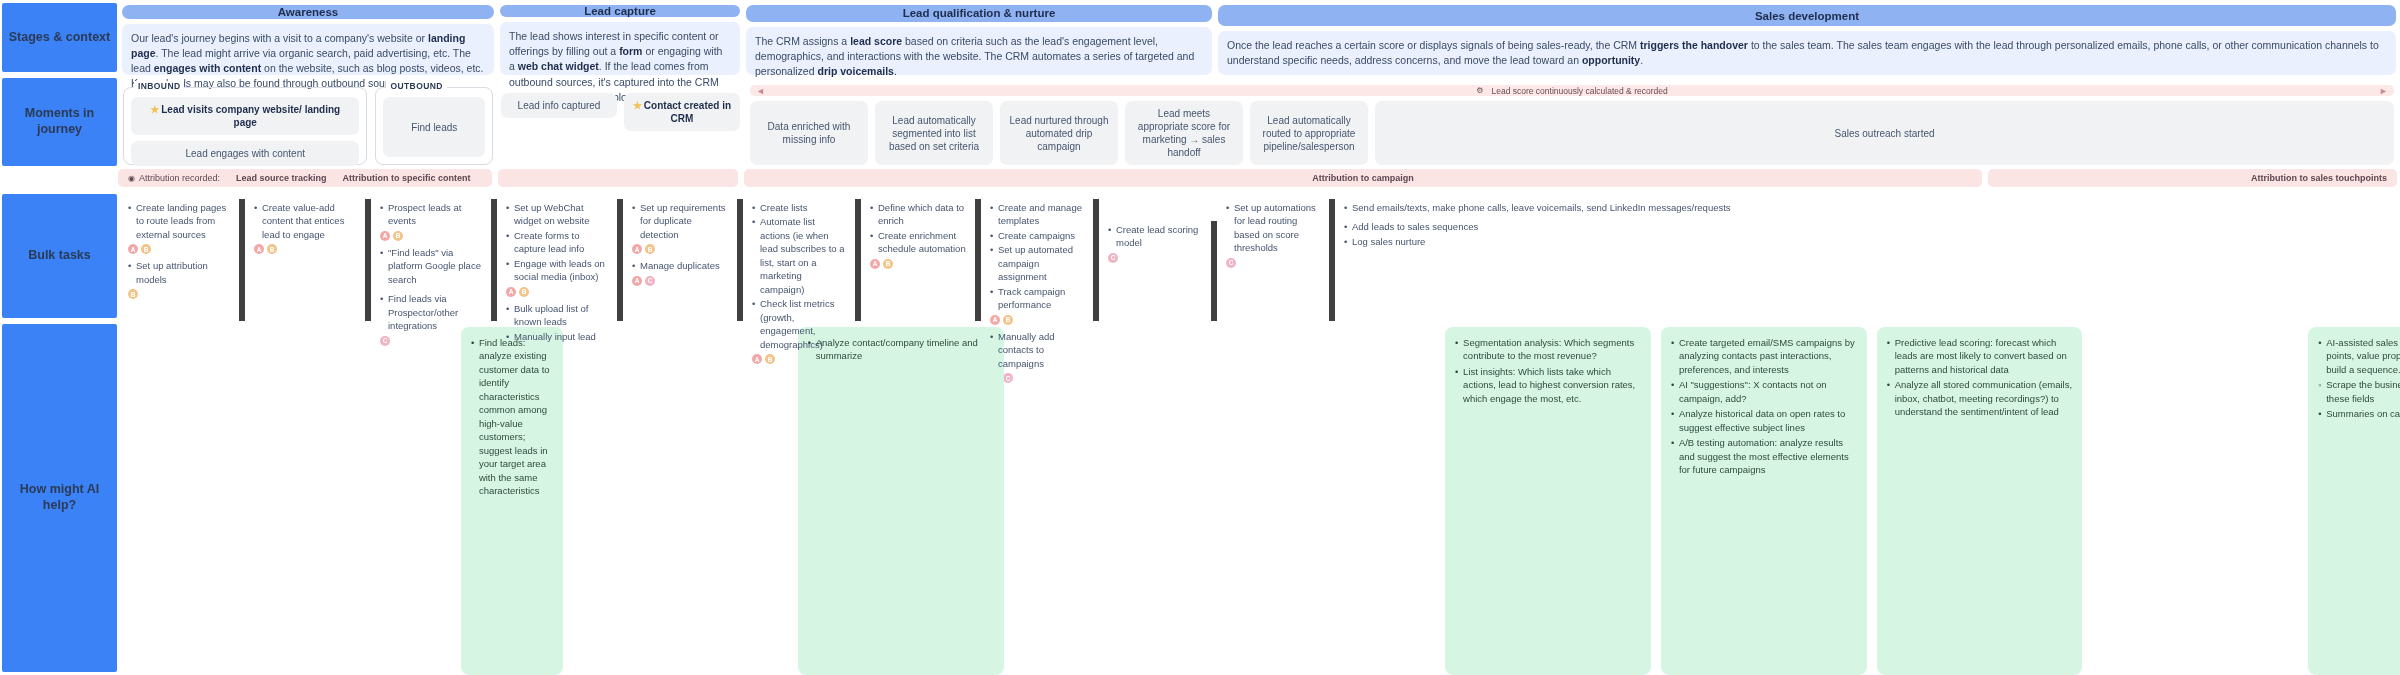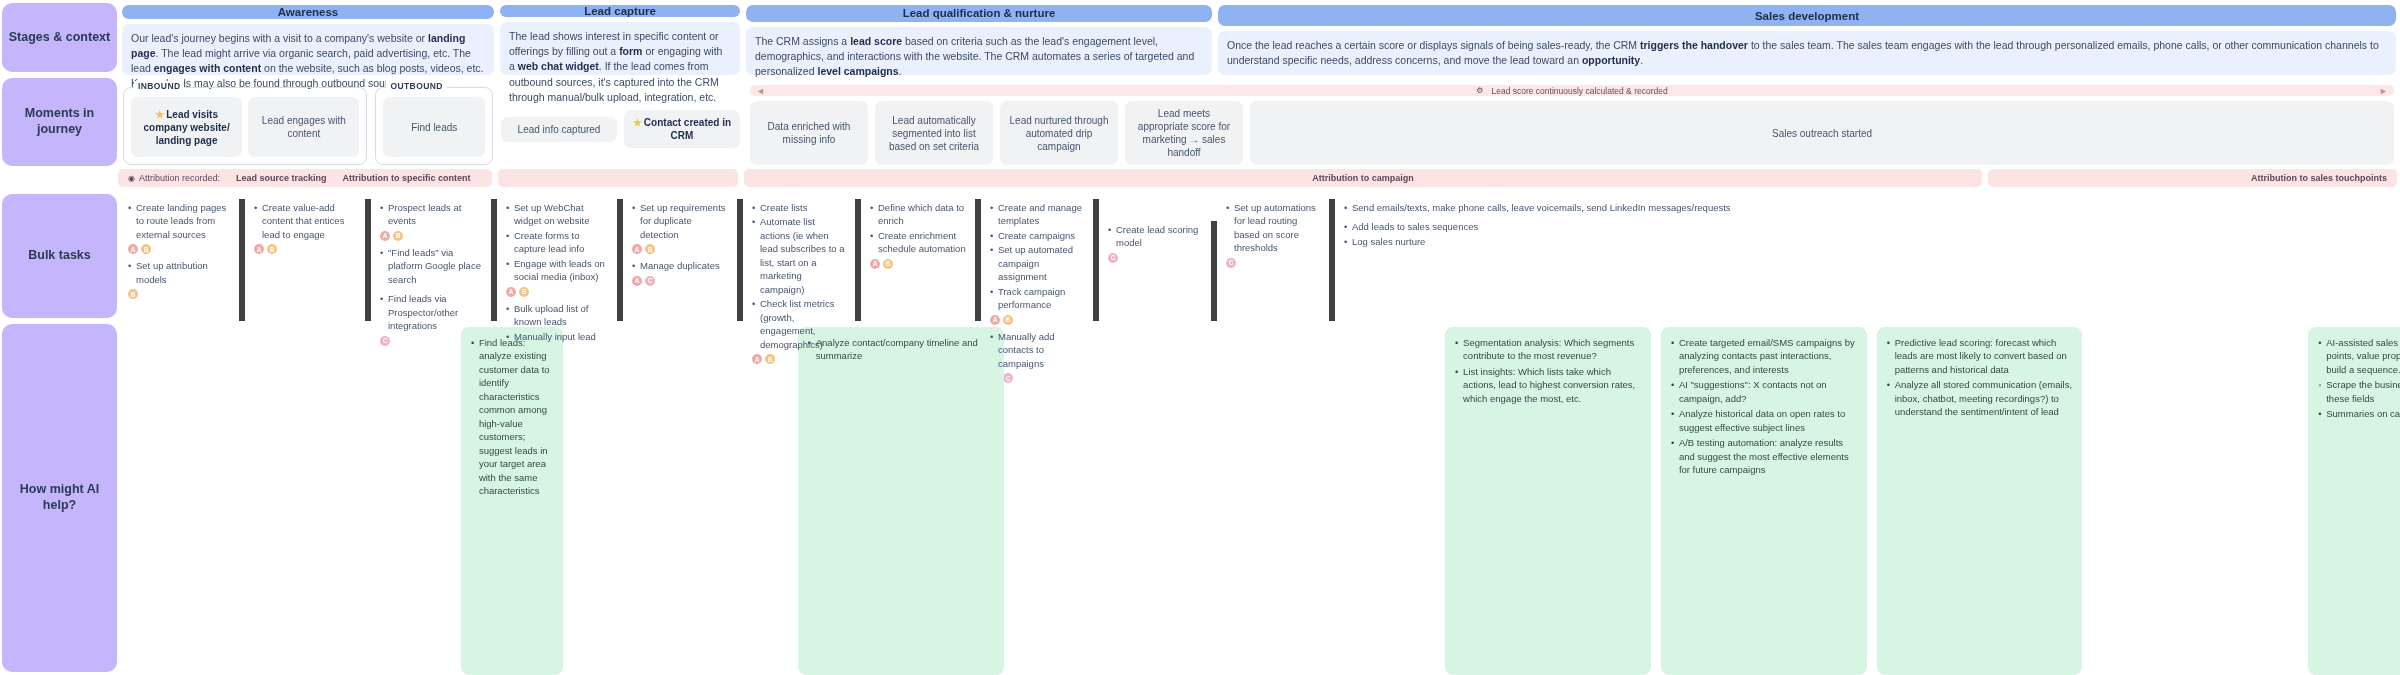--- a/index.html
+++ b/index.html
@@ -11,21 +11,21 @@
     overflow: hidden;
   }
   .board { position: relative; width: 2400px; height: 675px; display: flex; flex-direction: column; }
 
   
   .row { display: flex; width: 100%; }
   .rowlabel {
     width: 115px; min-width: 115px;
     display: flex; align-items: center; justify-content: center;
     font-size: 12.5px; font-weight: bold; color: #2b3a55;
-    background: #c4b5fd; border-radius: 10px;
+    background: #3b82f6; border-radius: 2px;
     margin: 3px 2px; padding: 4px;
     text-align: center; line-height: 1.25;
   }
   .rowbody { flex: 1; display: flex; }
 
   
   .stagecol { display: flex; flex-direction: column; padding: 0 3px; }
   .c1 { width: 378px; } .c2 { width: 246px; } .c3 { width: 472px; } .c4 { width: 1184px; }
 
   .stagehead {
@@ -38,27 +38,27 @@
     font-size: 10.5px; line-height: 1.45; color: #3a4a66; min-height: 44px;
   }
   .stagedesc b { color: #1f2d4d; }
 
   
   .momentsrow { height: 94px; }
   .momentsbody { display: flex; align-items: stretch; padding-top: 6px; }
   .group {
     border: 1px solid #d8dbe2; border-radius: 8px;
     position: relative; padding: 9px 7px 7px 7px; margin: 6px 4px 4px 4px;
-    display: flex; gap: 6px; align-items: stretch;
+    display: flex; gap: 6px; align-items: stretch; flex-direction: column;
   }
   .group-label {
     position: absolute; top: -7px; left: 10px; background: #fff; padding: 0 4px;
     font-size: 8.5px; font-weight: bold; letter-spacing: .4px; color: #2b3a55;
   }
-  .nogroup { display: flex; gap: 7px; padding: 12px 4px 4px 4px; align-items: center; flex: 1; }
+  .nogroup { display: flex; gap: 7px; padding: 12px 4px 4px 4px; align-items: flex-start; flex: 1; }
   .moment {
     background: #f1f2f4; border-radius: 7px;
     display: flex; align-items: center; justify-content: center; text-align: center;
     font-size: 10px; line-height: 1.3; color: #46556f; padding: 6px 8px;
   }
   .moment.star { font-weight: bold; color: #1f2d4d; }
   .star-g { color: #f2c14e; margin-right: 2px; }
 
   
   .scorebanner {
@@ -127,21 +127,21 @@
       <div class="stagecol c1">
         <div class="stagehead">Awareness</div>
         <div class="stagedesc" id="desc0"><span>Our lead's journey begins with a visit to a company's website or </span><b>landing page</b><span>. The lead might arrive via organic search, paid advertising, etc. The lead </span><b>engages with content</b><span> on the website, such as blog posts, videos, etc. Known leads may also be found through outbound sources.</span></div>
       </div>
       <div class="stagecol c2">
         <div class="stagehead">Lead capture</div>
         <div class="stagedesc" id="desc1"><span>The lead shows interest in specific content or offerings by filling out a </span><b>form</b><span> or engaging with a </span><b>web chat widget</b><span>. If the lead comes from outbound sources, it's captured into the CRM through manual/bulk upload, integration, etc.</span></div>
       </div>
       <div class="stagecol c3">
         <div class="stagehead">Lead qualification &amp; nurture</div>
-        <div class="stagedesc" id="desc2"><span>The CRM assigns a </span><b>lead score</b><span> based on criteria such as the lead's engagement level, demographics, and interactions with the website. The CRM automates a series of targeted and personalized </span><b>level campaigns</b><span>.</span></div>
+        <div class="stagedesc" id="desc2"><span>The CRM assigns a </span><b>lead score</b><span> based on criteria such as the lead's engagement level, demographics, and interactions with the website. The CRM automates a series of targeted and personalized </span><b>drip voicemails</b><span>.</span></div>
       </div>
       <div class="stagecol c4">
         <div class="stagehead">Sales development</div>
         <div class="stagedesc" id="desc3"><span>Once the lead reaches a certain score or displays signals of being sales-ready, the CRM </span><b>triggers the handover</b><span> to the sales team. The sales team engages with the lead through personalized emails, phone calls, or other communication channels to understand specific needs, address concerns, and move the lead toward an </span><b>opportunity</b><span>.</span></div>
       </div>
     </div>
   </div>
 
   <div class="row momentsrow">
     <div class="rowlabel">Moments in journey</div>
@@ -173,20 +173,21 @@
           <span class="arrow arrow-l">◄</span>
           <span style="font-size:8px;">⚙</span>
           <span>Lead score continuously calculated &amp; recorded</span>
           <span class="arrow arrow-r">►</span>
         </div>
         <div style="display:flex; flex:1; gap:7px; padding:3px 6px 4px 6px;">
           <div class="moment" style="width:118px;">Data enriched with missing info</div>
           <div class="moment" style="width:118px;">Lead automatically segmented into list based on set criteria</div>
           <div class="moment" style="width:118px;">Lead nurtured through automated drip campaign</div>
           <div class="moment" style="width:118px;">Lead meets appropriate score for marketing → sales handoff</div>
+          <div class="moment" style="width:118px;">Lead automatically routed to appropriate pipeline/salesperson</div>
           <div class="moment" style="flex:1;">Sales outreach started</div>
         </div>
       </div>
     </div>
   </div>
 
   <div class="row" style="height:22px;">
     <div style="width:115px; min-width:115px;"></div>
     <div class="attribband">
       <div class="attrcell" style="width:374px;">

